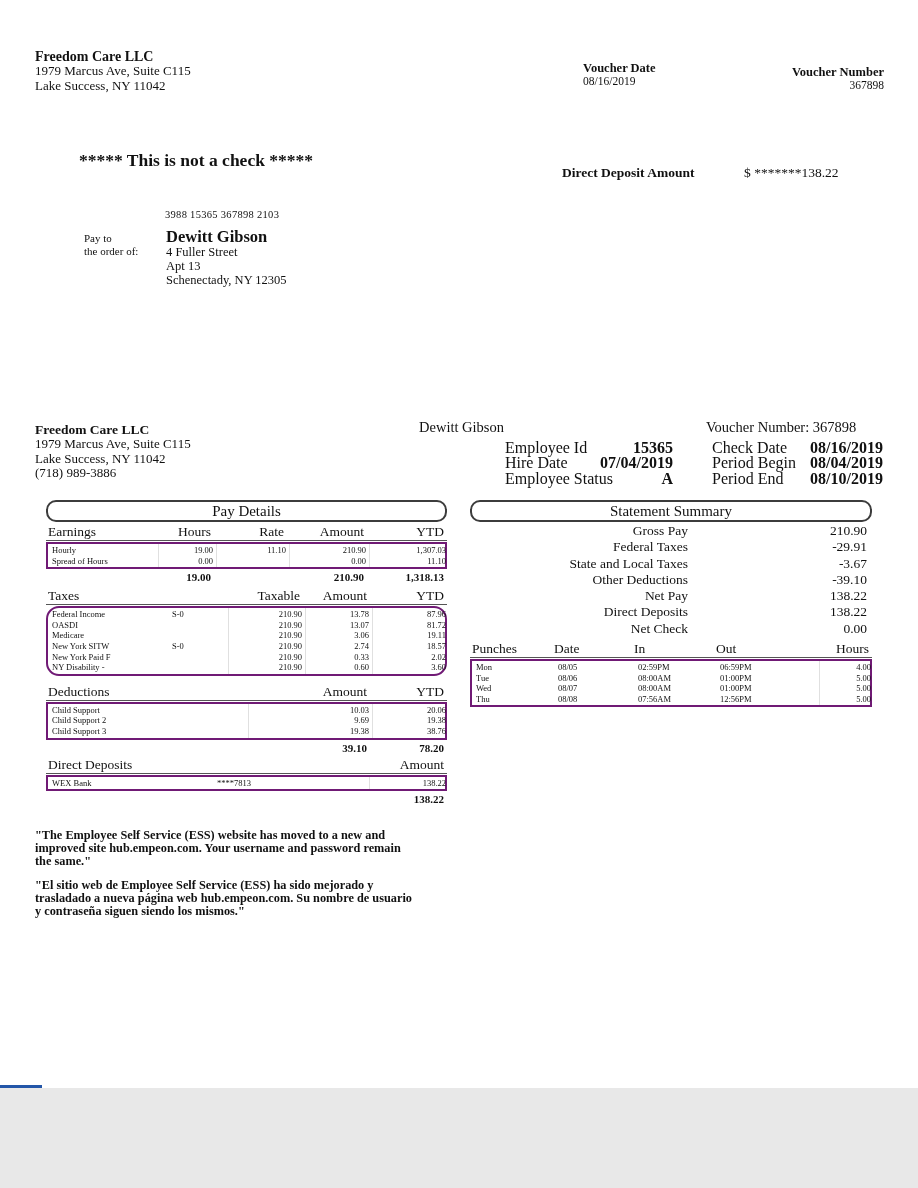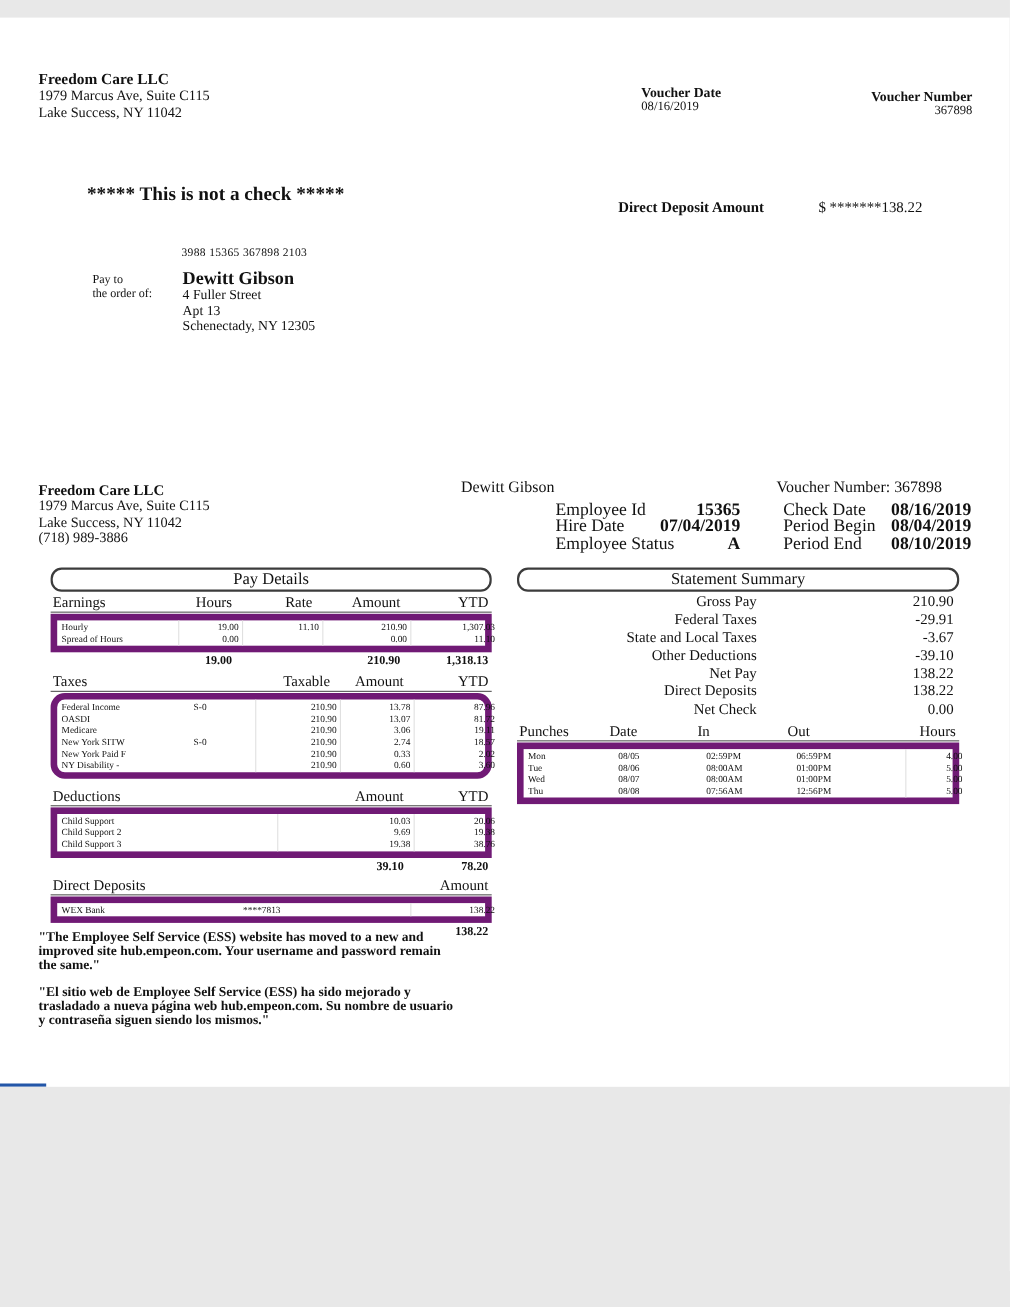--- a/index.html
+++ b/index.html
@@ -1,18 +1,18 @@
 <!DOCTYPE html>
 <html><head>
 <meta charset="utf-8">
 <style>
   * { margin:0; padding:0; box-sizing:border-box; }
   html,body { background:#e8e8e8; }
   .page {
-    position:relative; width:918px; height:972px; margin:16px auto;
+    position:relative; width:918px; height:1088px; margin:0 auto;
     background:#ffffff; overflow:hidden;
     font-family:"Liberation Serif", serif; color:#111;
   }
   .abs { position:absolute; }
 
   
   .co-name { font-weight:bold; font-size:14px; line-height:15px; }
   .co-line { font-size:13px; line-height:14.5px; }
   .vlabel  { font-weight:bold; font-size:12.5px; line-height:13px; }
   .vvalue  { font-size:11.5px; line-height:12px; }
@@ -34,21 +34,21 @@
   
   .panel { position:absolute; }
   .titlebox {
     border:2px solid #3c3c3c; border-radius:10px; height:22px;
     text-align:center; font-size:15px; line-height:18px;
   }
   .sec-header { display:grid; font-size:13.5px; line-height:16px; height:17px;
     border-bottom:1px solid #555; margin-top:3px; }
   .sec-header .h-left { text-align:left; padding-left:2px; }
   .sec-header .h-right { text-align:right; padding-right:3px; }
-  .databox { border:6px solid #701a75; display:grid; margin-top:1px; }
+  .databox { border:2px solid #701a75; display:grid; margin-top:1px; }
   .databox .col { padding:1px 0; }
   .databox .col.sep { border-left:1px solid #e0e0e0; }
   .cell { font-size:8.5px; line-height:10.6px; min-height:10.6px; white-space:nowrap; }
   .cell.l { text-align:left; padding-left:4px; }
   .cell.r { text-align:right; padding-right:3px; }
   .totrow { display:grid; font-weight:bold; font-size:11px; line-height:13px; padding-top:2px; }
   .totrow .r { text-align:right; padding-right:3px; }
 
   .g-earn-h { grid-template-columns:110px 58px 73px 80px 80px; }
   .g-earn   { grid-template-columns:110px 58px 73px 80px 80px; }

